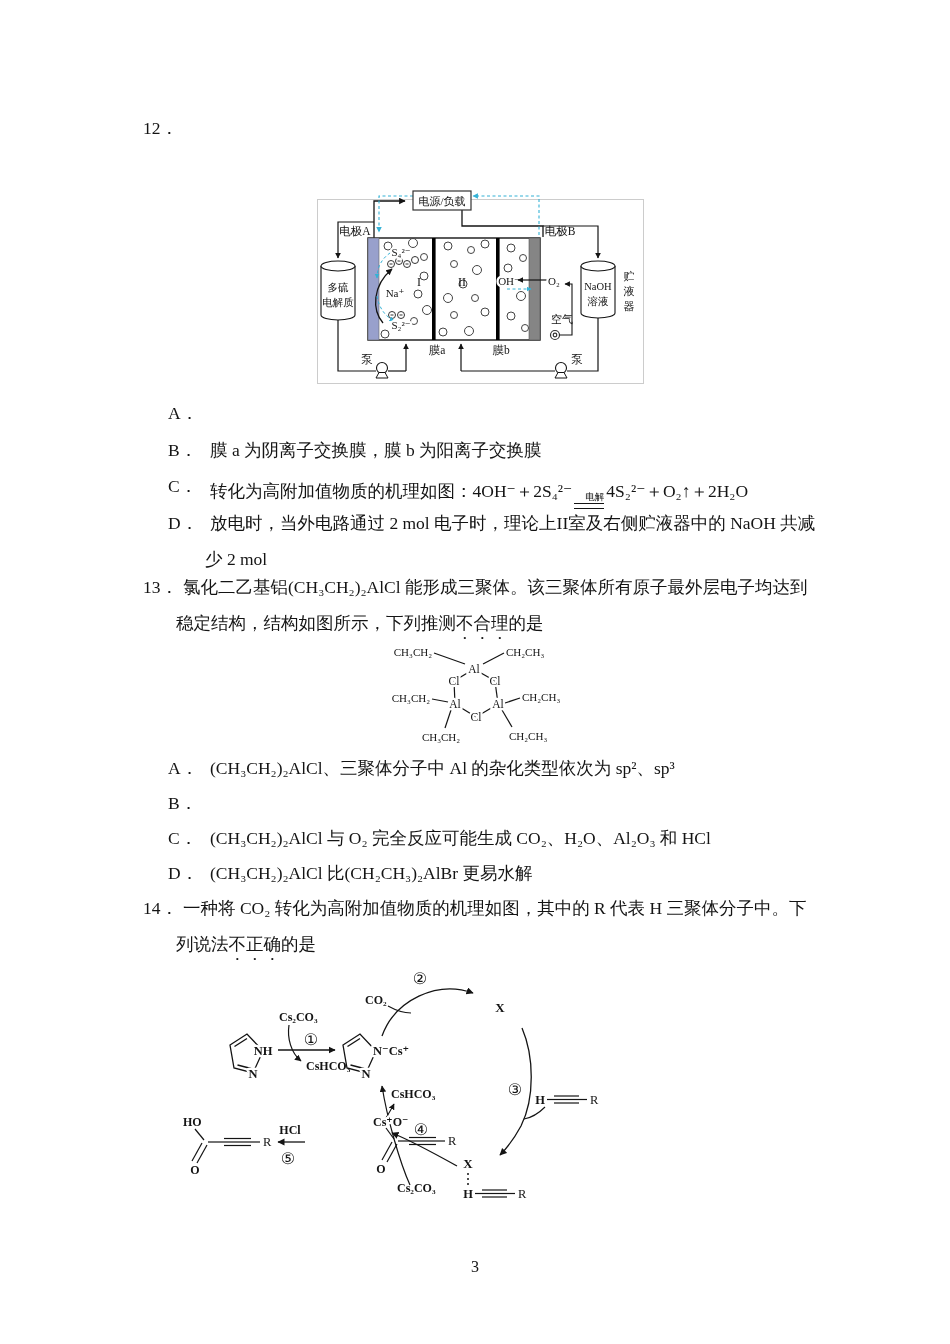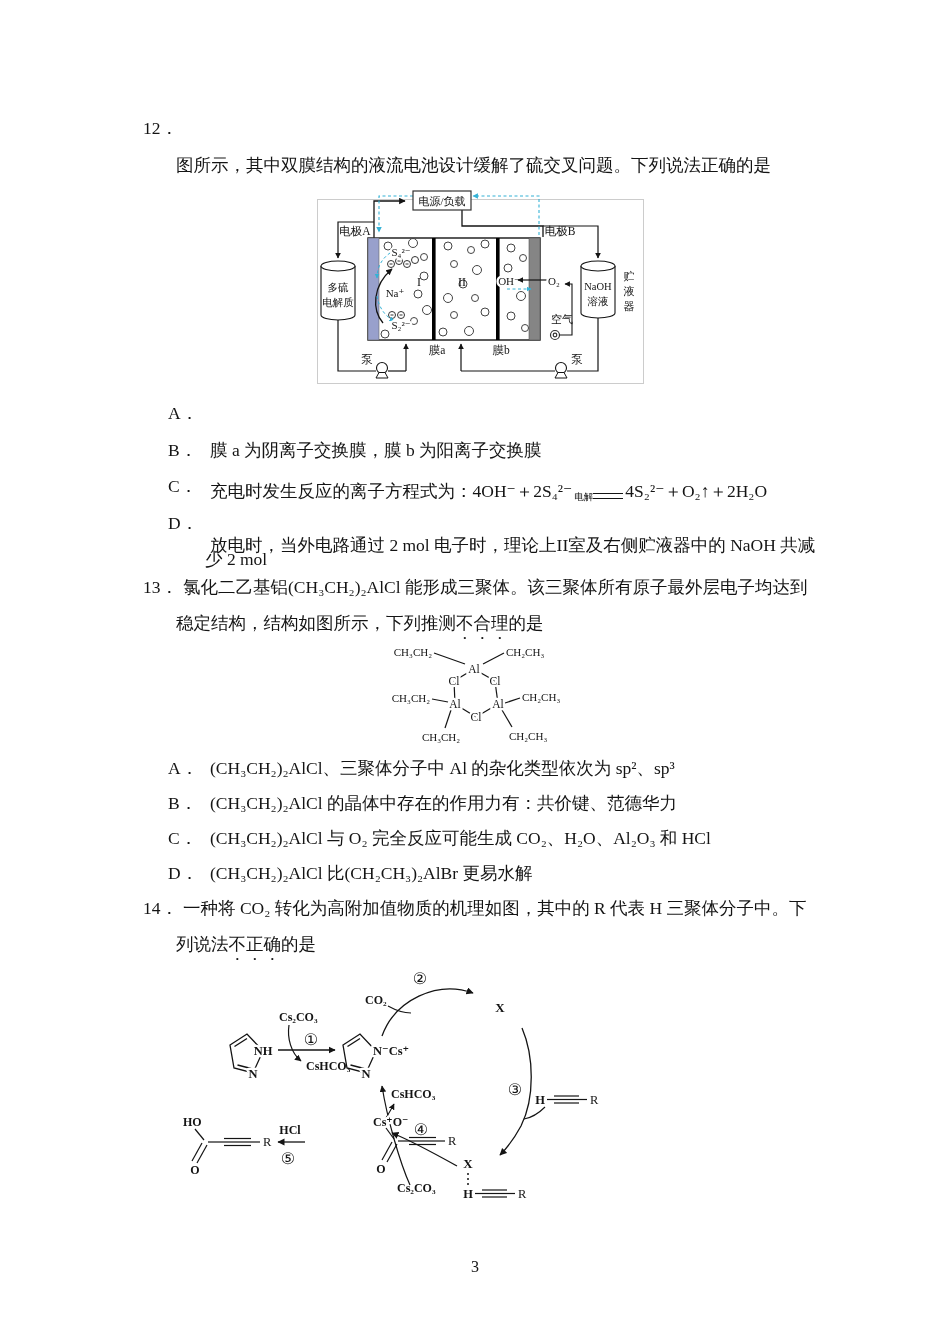--- a/index.html
+++ b/index.html
@@ -3,34 +3,33 @@
 <meta charset="utf-8">
 <style>
   html,body{margin:0;padding:0}
   body{background:#f2f2f2}
   .sheet{position:relative;width:950px;height:1344px;background:#ffffff;margin:0 auto;
          font-family:"Liberation Serif","DejaVu Serif",serif;color:#141414;overflow:hidden}
   .abs{position:absolute;white-space:nowrap}
   .t{font-size:17.5px;line-height:1.25}
   .emph{-webkit-text-emphasis:filled dot;-webkit-text-emphasis-position:under right;
         text-emphasis:filled dot;text-emphasis-position:under right}
-  .eqstack{display:inline-flex;flex-direction:row;align-items:flex-start;vertical-align:-3px;margin:16px 2px}
+  .eqstack{display:inline-flex;flex-direction:column;align-items:flex-end;vertical-align:-3px;margin:16px 2px}
   .eqtop{font-size:9.5px;line-height:10px}
   .eqbars{width:30px;height:4px;border-top:1.3px solid #141414;border-bottom:1.3px solid #141414;margin-top:1px}
   svg text{font-family:"Liberation Serif","DejaVu Serif",serif;fill:#141414}
   .halo{paint-order:stroke;stroke:#ffffff;stroke-width:4.5px;stroke-linejoin:round}
   .pagenum{left:0;right:0;text-align:center;font-size:16px}
 </style>
 </head>
 <body>
 
 <div class="sheet">
 
   <div class="abs t" style="left:143px;top:118px">12．</div>
-  <div class="abs t" style="left:176px;top:155px">图所示，其中双膜结构的液流电池设计缓解了硫交叉问题。下列说法正确的是</div>
 
   <svg class="abs" style="left:315px;top:188px" width="332" height="202" viewBox="0 0 332 202">
     <defs>
       <marker id="ab" markerWidth="8" markerHeight="8" refX="4.5" refY="2.5" orient="auto">
         <path d="M0,0 L5,2.5 L0,5 Z" fill="#141414"></path>
       </marker>
       <marker id="ac" markerWidth="8" markerHeight="8" refX="4.5" refY="2.5" orient="auto">
         <path d="M0,0 L5,2.5 L0,5 Z" fill="#35b2d6"></path>
       </marker>
     </defs>
@@ -156,26 +155,26 @@
       <circle cx="246" cy="180" r="5.5" fill="#ffffff" stroke="#141414" stroke-width="1.1"></circle>
       <path d="M240,190 L252,190 L249,184.5 L243,184.5 Z" fill="#ffffff" stroke="#141414" stroke-width="1"></path>
     </g>
     <text x="262" y="175" font-size="11.5" text-anchor="middle">泵</text>
   </svg>
 
   <div class="abs t" style="left:168px;top:403px">A．</div>
   <div class="abs t" style="left:168px;top:440px">B．</div>
   <div class="abs t" style="left:210px;top:440px">膜 a 为阴离子交换膜，膜 b 为阳离子交换膜</div>
   <div class="abs t" style="left:168px;top:476px">C．</div>
-  <div class="abs t" style="left:210px;top:476px"><span>充电时发生反应的离子方程式为：4OH⁻＋2S₄²⁻</span><span class="eqstack">
+  <div class="abs t" style="left:210px;top:476px"><span>转化为高附加值物质的机理如图：4OH⁻＋2S₄²⁻</span><span class="eqstack">
         <span class="eqtop">电解</span>
         <span class="eqbars"></span>
       </span><span>4S₂²⁻＋O₂↑＋2H₂O</span></div>
   <div class="abs t" style="left:168px;top:513px">D．</div>
-  <div class="abs t" style="left:210px;top:535px">放电时，当外电路通过 2 mol 电子时，理论上II室及右侧贮液器中的 NaOH 共减</div>
+  <div class="abs t" style="left:210px;top:513px">放电时，当外电路通过 2 mol 电子时，理论上II室及右侧贮液器中的 NaOH 共减</div>
   <div class="abs t" style="left:205px;top:549px">少 2 mol</div>
 
   <div class="abs t" style="left:143px;top:577px">13．</div>
   <div class="abs t" style="left:183px;top:577px">氯化二乙基铝(CH₃CH₂)₂AlCl 能形成三聚体。该三聚体所有原子最外层电子均达到</div>
   <div class="abs t" style="left:176px;top:613px"><span>稳定结构，结构如图所示，下列推测</span><span class="emph">不合理</span><span>的是</span></div>
 
   <svg class="abs" style="left:385px;top:636px" width="185" height="114" viewBox="0 0 185 114">
     <g stroke="#141414" stroke-width="1.2">
       <line x1="89" y1="33" x2="69" y2="45"></line>
       <line x1="69" y1="45" x2="70" y2="68"></line>
@@ -206,21 +205,20 @@
       <text x="45" y="66" text-anchor="end">CH₃CH₂</text>
       <text x="56" y="105" text-anchor="middle">CH₃CH₂</text>
       <text x="137" y="65" text-anchor="start">CH₂CH₃</text>
       <text x="124" y="104" text-anchor="start">CH₂CH₃</text>
     </g>
   </svg>
 
   <div class="abs t" style="left:168px;top:758px">A．</div>
   <div class="abs t" style="left:210px;top:758px">(CH₃CH₂)₂AlCl、三聚体分子中 Al 的杂化类型依次为 sp²、sp³</div>
   <div class="abs t" style="left:168px;top:793px">B．</div>
-  <div class="abs t" style="left:210px;top:793px">(CH₃CH₂)₂AlCl 的晶体中存在的作用力有：共价键、范德华力</div>
   <div class="abs t" style="left:168px;top:828px">C．</div>
   <div class="abs t" style="left:210px;top:828px">(CH₃CH₂)₂AlCl 与 O₂ 完全反应可能生成 CO₂、H₂O、Al₂O₃ 和 HCl</div>
   <div class="abs t" style="left:168px;top:863px">D．</div>
   <div class="abs t" style="left:210px;top:863px">(CH₃CH₂)₂AlCl 比(CH₂CH₃)₂AlBr 更易水解</div>
 
   <div class="abs t" style="left:143px;top:898px">14．</div>
   <div class="abs t" style="left:183px;top:898px">一种将 CO₂ 转化为高附加值物质的机理如图，其中的 R 代表 H 三聚体分子中。下</div>
   <div class="abs t" style="left:176px;top:934px"><span>列说法</span><span class="emph">不正确</span><span>的是</span></div>
 
   <svg class="abs" style="left:175px;top:958px" width="710" height="262" viewBox="0 0 710 262">

